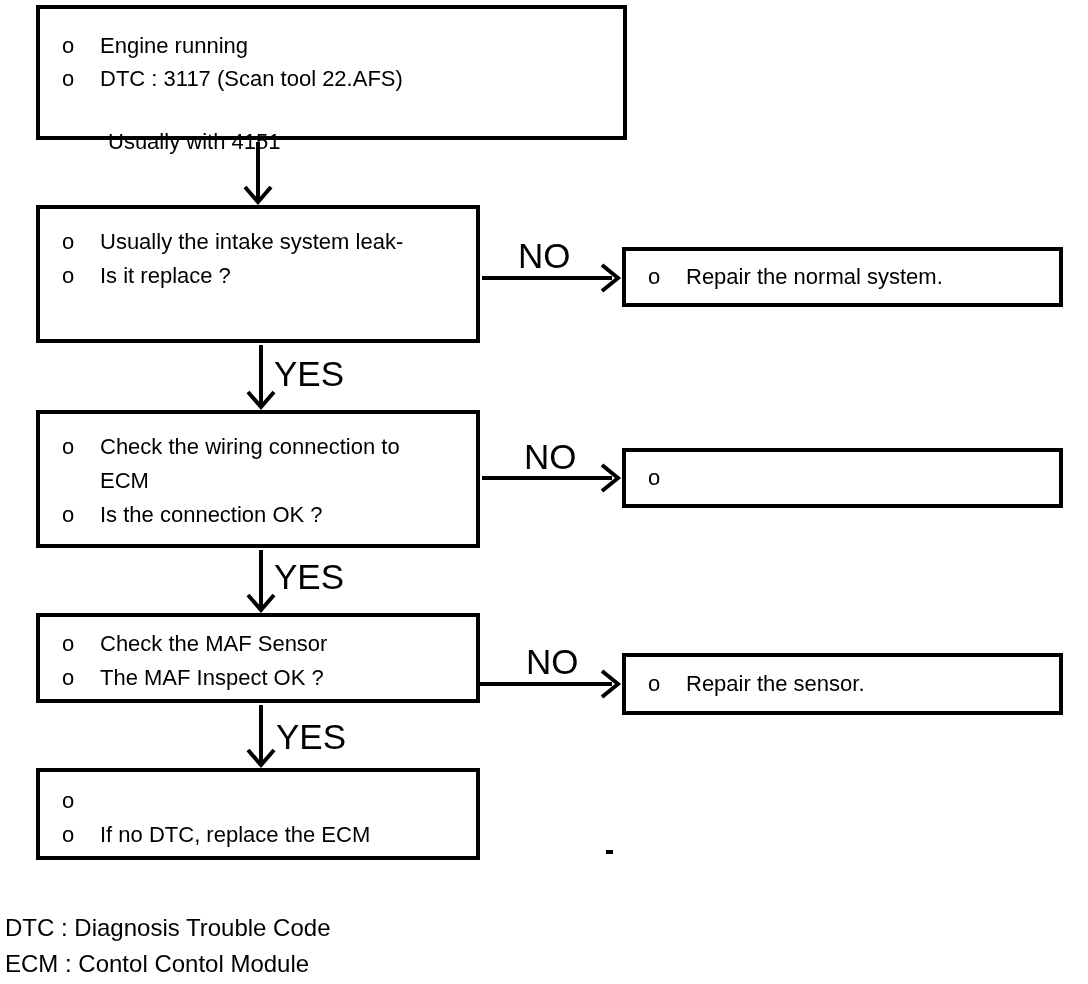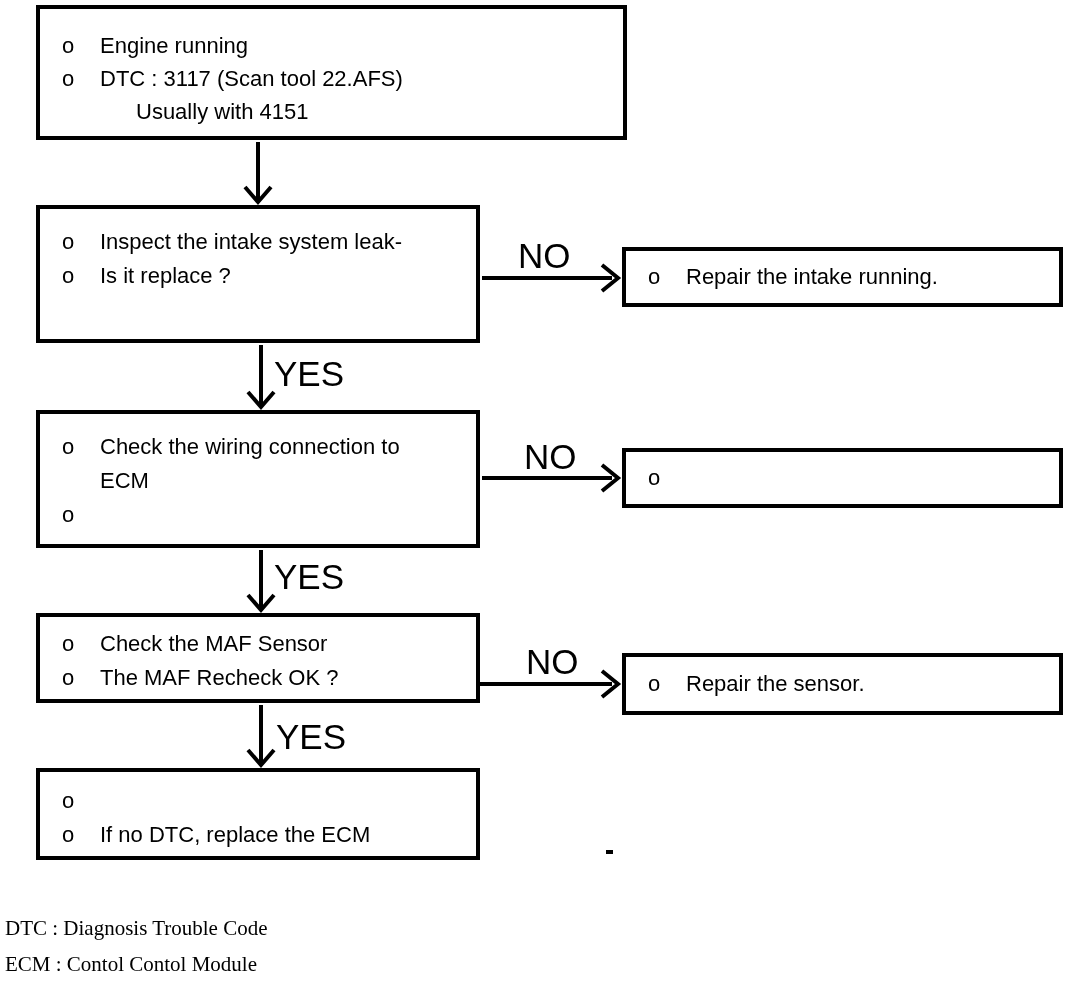--- a/index.html
+++ b/index.html
@@ -17,21 +17,21 @@
   svg.wires line, svg.wires polyline { stroke:var(--ink); stroke-width:4; fill:none; }
 
   .node {
     position:absolute;
     border:4px solid var(--ink);
     background:var(--paper);
     font-size:22px;
   }
   .node .line { display:flex; line-height:34px; white-space:pre; }
   .node .bullet { flex:0 0 60px; width:60px; padding-left:22px; }
-  .node .indent-extra { padding-left:36px; }
+  .node .indent-extra { padding-left:8px;margin-top:30px; }
 
   .node-start { left:36px; top:5px; width:591px; height:135px; padding-top:20px; }
   .node-start .line { line-height:33px; }
   .node-step1 { left:36px; top:205px; width:444px; height:138px; padding-top:16px; }
   .node-step2 { left:36px; top:410px; width:444px; height:138px; padding-top:16px; }
   .node-step3 { left:36px; top:613px; width:444px; height:90px;  padding-top:10px; }
   .node-final { left:36px; top:768px; width:444px; height:92px;  padding-top:12px; }
 
   .node-repair1 { left:622px; top:247px; width:441px; height:60px; }
   .node-repair2 { left:622px; top:448px; width:441px; height:60px; }
@@ -45,21 +45,21 @@
     line-height:27px;
     background:var(--paper);
   }
   .lbl-no1  { left:518px; top:242px; }
   .lbl-yes1 { left:274px; top:360px; }
   .lbl-no2  { left:524px; top:443px; }
   .lbl-yes2 { left:274px; top:563px; }
   .lbl-no3  { left:526px; top:648px; }
   .lbl-yes3 { left:276px; top:723px; }
 
-  .legend { position:absolute; left:5px; top:910px; font-size:21px; line-height:36px;font-family:Liberation Serif, serif; }
+  .legend { position:absolute; left:5px; top:910px; font-size:24px; line-height:36px; }
 
   .stray-mark { position:absolute; left:606px; top:850px; width:7px; height:4px; background:var(--ink); }
 </style>
 </head>
 <body>
 
 <div class="stage">
 
   <svg class="wires" width="1088" height="984" viewBox="0 0 1088 984">
     <g>
@@ -103,63 +103,64 @@
     </div>
     <div class="line indent-extra">
       <span class="bullet"></span>
       <span class="txt">Usually with 4151</span>
     </div>
   </div>
 
   <div class="node node-step1">
     <div class="line">
       <span class="bullet">o</span>
-      <span class="txt">Inspect the intake system leak-</span>
+      <span class="txt">Usually the intake system leak-</span>
     </div>
     <div class="line">
       <span class="bullet">o</span>
       <span class="txt">Is it replace ?</span>
     </div>
   </div>
 
   <div class="node single node-repair1">
     <div class="line">
       <span class="bullet">o</span>
-      <span class="txt">Repair the intake running.</span>
+      <span class="txt">Repair the normal system.</span>
     </div>
   </div>
 
   <div class="node node-step2">
     <div class="line">
       <span class="bullet">o</span>
       <span class="txt">Check the wiring connection to</span>
     </div>
     <div class="line">
       <span class="bullet"></span>
       <span class="txt">ECM</span>
     </div>
     <div class="line">
       <span class="bullet">o</span>
+      <span class="txt">Is the connection OK ?</span>
     </div>
   </div>
 
   <div class="node single node-repair2">
     <div class="line">
       <span class="bullet">o</span>
     </div>
   </div>
 
   <div class="node node-step3">
     <div class="line">
       <span class="bullet">o</span>
       <span class="txt">Check the MAF Sensor</span>
     </div>
     <div class="line">
       <span class="bullet">o</span>
-      <span class="txt">The MAF Recheck OK ?</span>
+      <span class="txt">The MAF Inspect OK ?</span>
     </div>
   </div>
 
   <div class="node single node-repair3">
     <div class="line">
       <span class="bullet">o</span>
       <span class="txt">Repair the sensor.</span>
     </div>
   </div>
 

